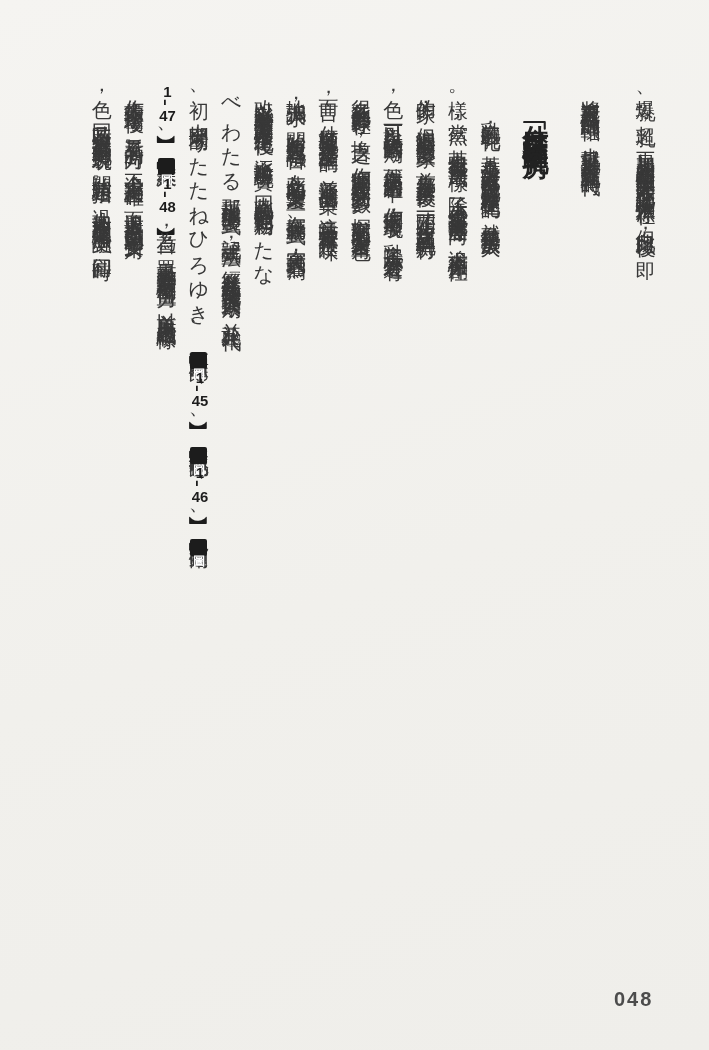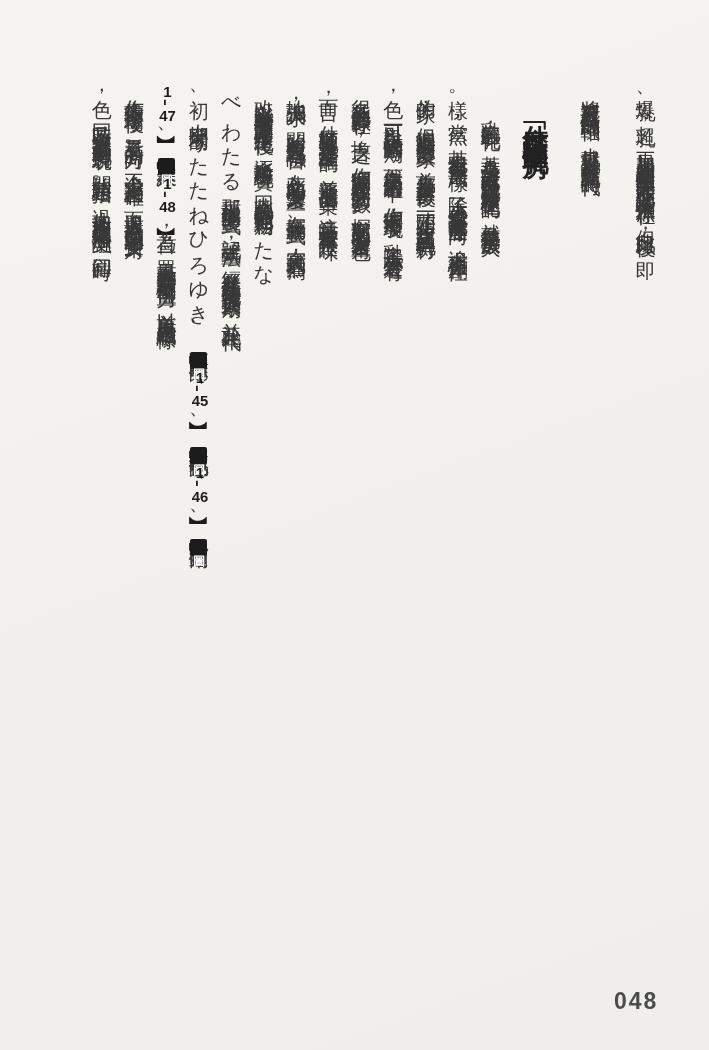--- a/index.html
+++ b/index.html
@@ -35,21 +35,21 @@
     width: 17px; height: 17px; line-height: 17px;
     font-size: 12px; text-align: center;
     border-radius: 2px;
     margin: 1px 0;
   }
   .fig .num { font-family: "Liberation Sans", "DejaVu Sans", sans-serif; font-size: 15px; letter-spacing: 0; }
   .tcy { text-combine-upright: all; -webkit-text-combine: horizontal; }
   .page-number {
     position: absolute; left: 614px; top: 988px;
     font-family: "Liberation Sans", "DejaVu Sans", sans-serif;
-    font-size: 23px; font-weight: bold; color: #4c4c4c; letter-spacing: 2px;
+    font-size: 20px; font-weight: bold; color: #4c4c4c; letter-spacing: 2px;
   }
 </style>
 </head>
 <body>
 
 <div class="page">
   <div class="vertical-area">
 
     <div class="para intro">
         <div class="vcol">爆乳、超乳，更加超越人智的全新生物般的巨大尺寸進化的『縱軸』依然存在；但自此以後，即</div>

